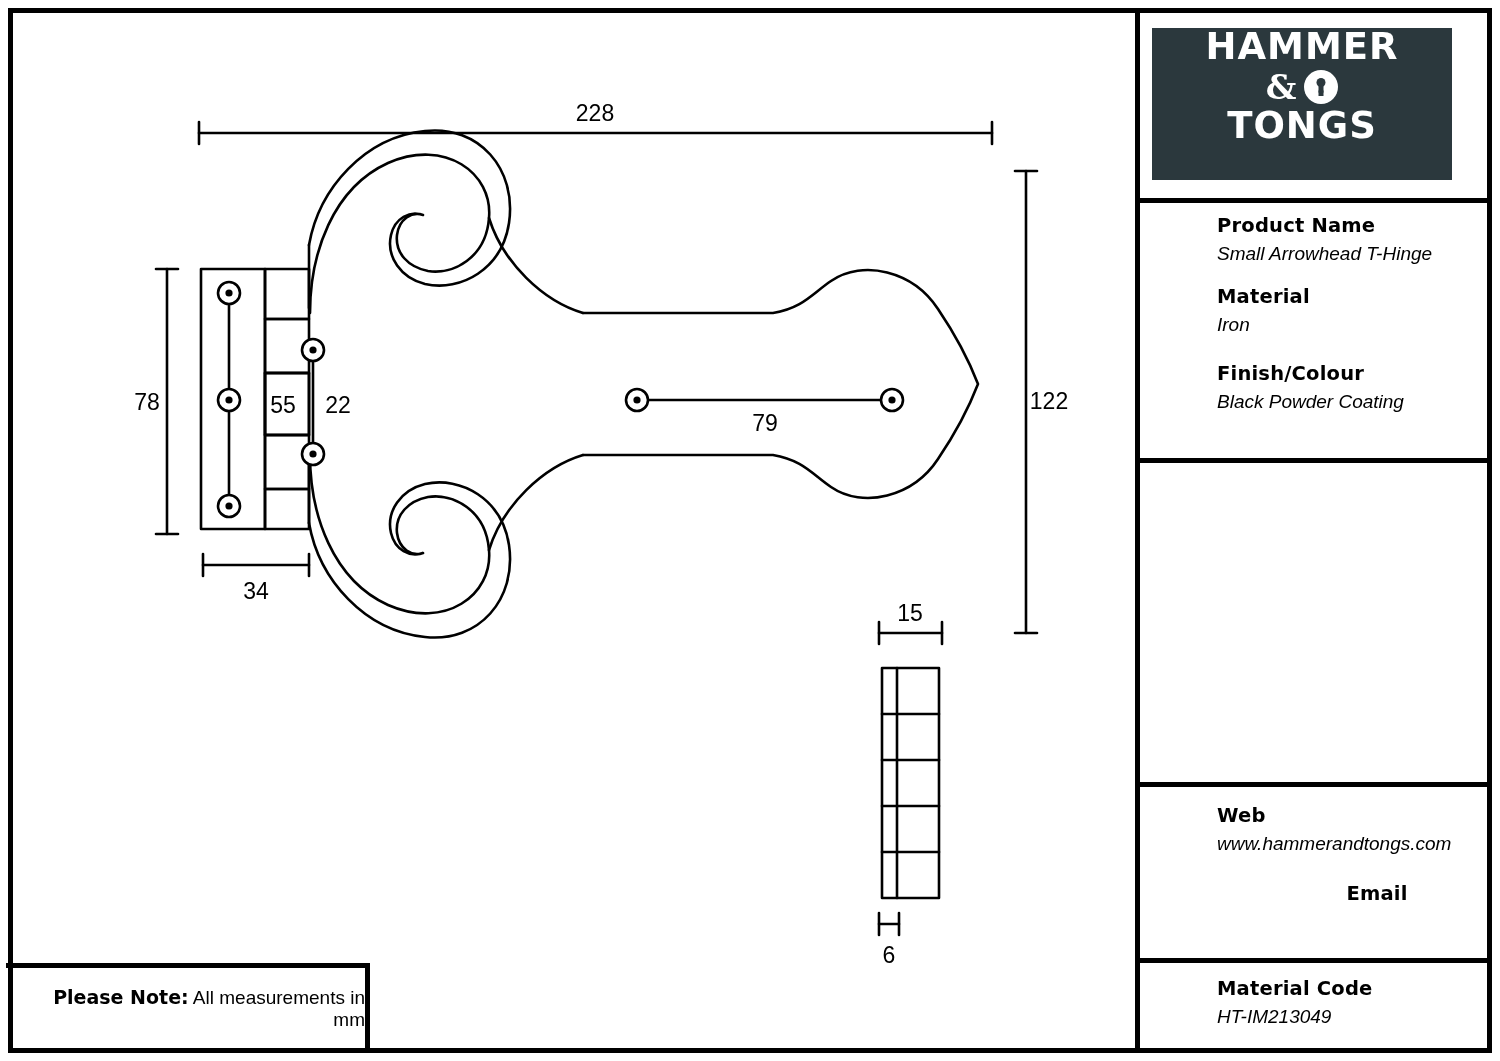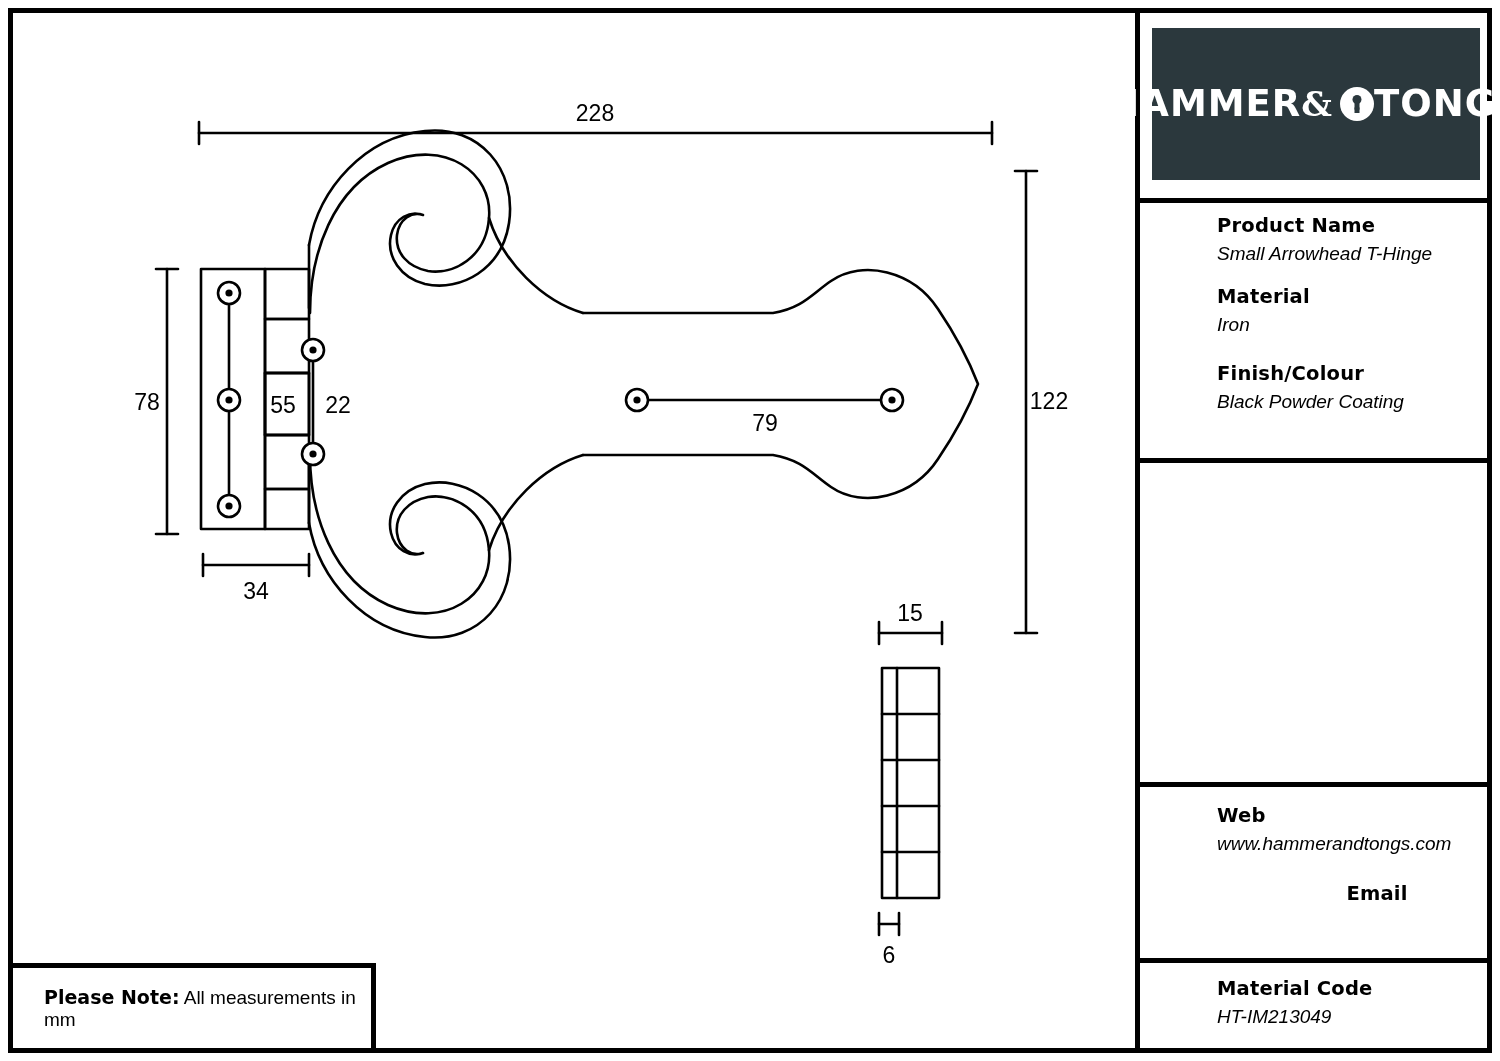--- a/index.html
+++ b/index.html
@@ -40,27 +40,26 @@
     position: absolute;
     left: 1135px;
     width: 352px;
     height: 5px;
     background: #000000;
   }
   .logo-box {
     position: absolute;
     left: 1152px;
     top: 28px;
-    width: 328px;
+    width: 300px;
     height: 152px;
     background: #2b383d;
     display: flex;
-    flex-direction: row;
+    flex-direction: column;
     align-items: center;
-    justify-content: center;
     color: #ffffff;
   }
   .logo-line1, .logo-line3 {
     font-family: "DejaVu Sans", sans-serif;
     font-weight: bold;
     font-size: 37px;
     letter-spacing: 1px;
     line-height: 1.05;
   }
   .logo-mid {
@@ -119,29 +118,30 @@
   .info-value {
     font-family: "Liberation Sans", sans-serif;
     font-size: 19px;
     color: #000000;
     line-height: 1.5;
     font-style: italic;
   }
   
   .note-box {
     position: absolute;
-    left: 12px;
+    left: 6px;
     top: 963px;
     width: 364px;
     height: 85px;
     border-top: 5px solid #000000;
     border-right: 5px solid #000000;
     box-sizing: border-box;
     display: flex;
     align-items: center;
+    text-align: right;
   }
   .note-text {
     padding-left: 32px;
     font-size: 19px;
   }
   .note-text b {
     font-family: "DejaVu Sans", sans-serif;
     font-weight: bold;
   }
   

